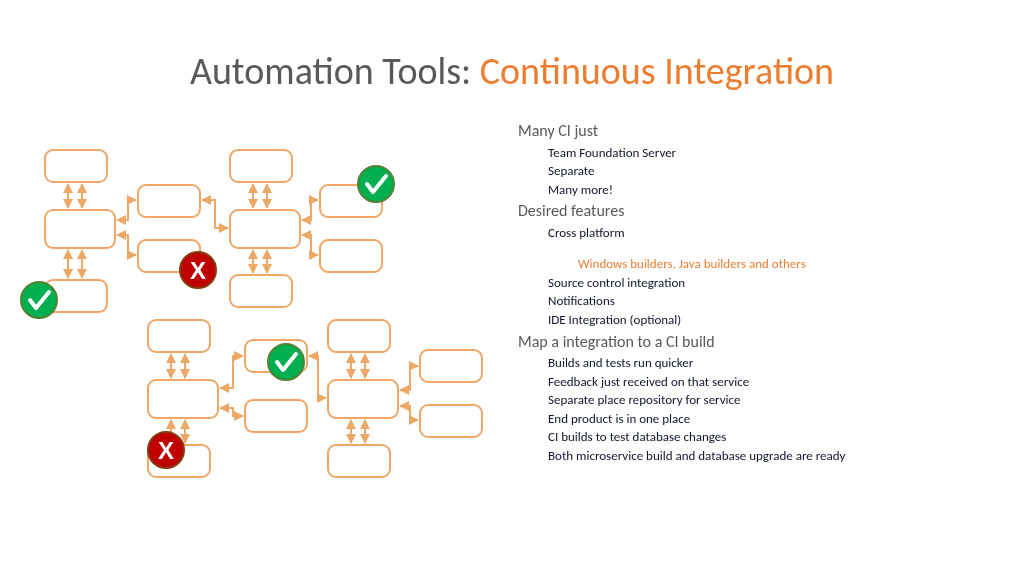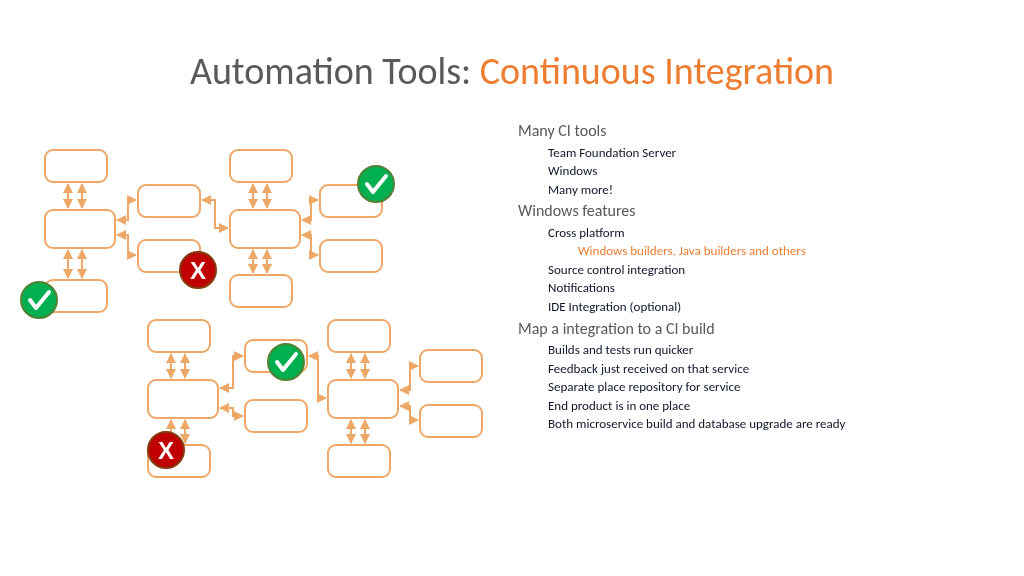--- a/index.html
+++ b/index.html
@@ -50,21 +50,21 @@
     margin: 2px 0 2px 0;
   }
   .content .h2 {
     color: #0f172a;
     font-size: 13px;
     margin: 1px 0 1px 30px;
   }
   .content .h3 {
     color: #ed7d31;
     font-size: 13px;
-    margin: 1px 0 1px 60px;
+    margin: 14px 0 1px 60px;
   }
 </style>
 </head>
 <body>
 
 <div class="slide">
 
   <div class="title">
     <span>Automation Tools: </span><span class="accent">Continuous Integration</span>
   </div>
@@ -160,34 +160,35 @@
         <text x="178" y="139" text-anchor="middle" font-size="24" font-weight="bold" fill="#fff" font-family="Arial">X</text>
       </g>
       <g>
         <circle cx="146" cy="310" r="18" fill="#c00000" stroke="#843c0c" stroke-width="2"></circle>
         <text x="146" y="319" text-anchor="middle" font-size="24" font-weight="bold" fill="#fff" font-family="Arial">X</text>
       </g>
     </svg>
   </div>
 
   <div class="content">
-    <div class="h1">Many CI tools</div>
+    <div class="h1">Many CI just</div>
     <div class="h2">Team Foundation Server</div>
-    <div class="h2">Windows</div>
+    <div class="h2">Separate</div>
     <div class="h2">Many more!</div>
 
-    <div class="h1">Windows features</div>
+    <div class="h1">Desired features</div>
     <div class="h2">Cross platform</div>
     <div class="h3">Windows builders, Java builders and others</div>
     <div class="h2">Source control integration</div>
     <div class="h2">Notifications</div>
     <div class="h2">IDE Integration (optional)</div>
 
     <div class="h1">Map a integration to a CI build</div>
     <div class="h2">Builds and tests run quicker</div>
     <div class="h2">Feedback just received on that service</div>
     <div class="h2">Separate place repository for service</div>
     <div class="h2">End product is in one place</div>
+    <div class="h2">CI builds to test database changes</div>
     <div class="h2">Both microservice build and database upgrade are ready</div>
 
   </div>
 
 </div>
 
 </body></html>

